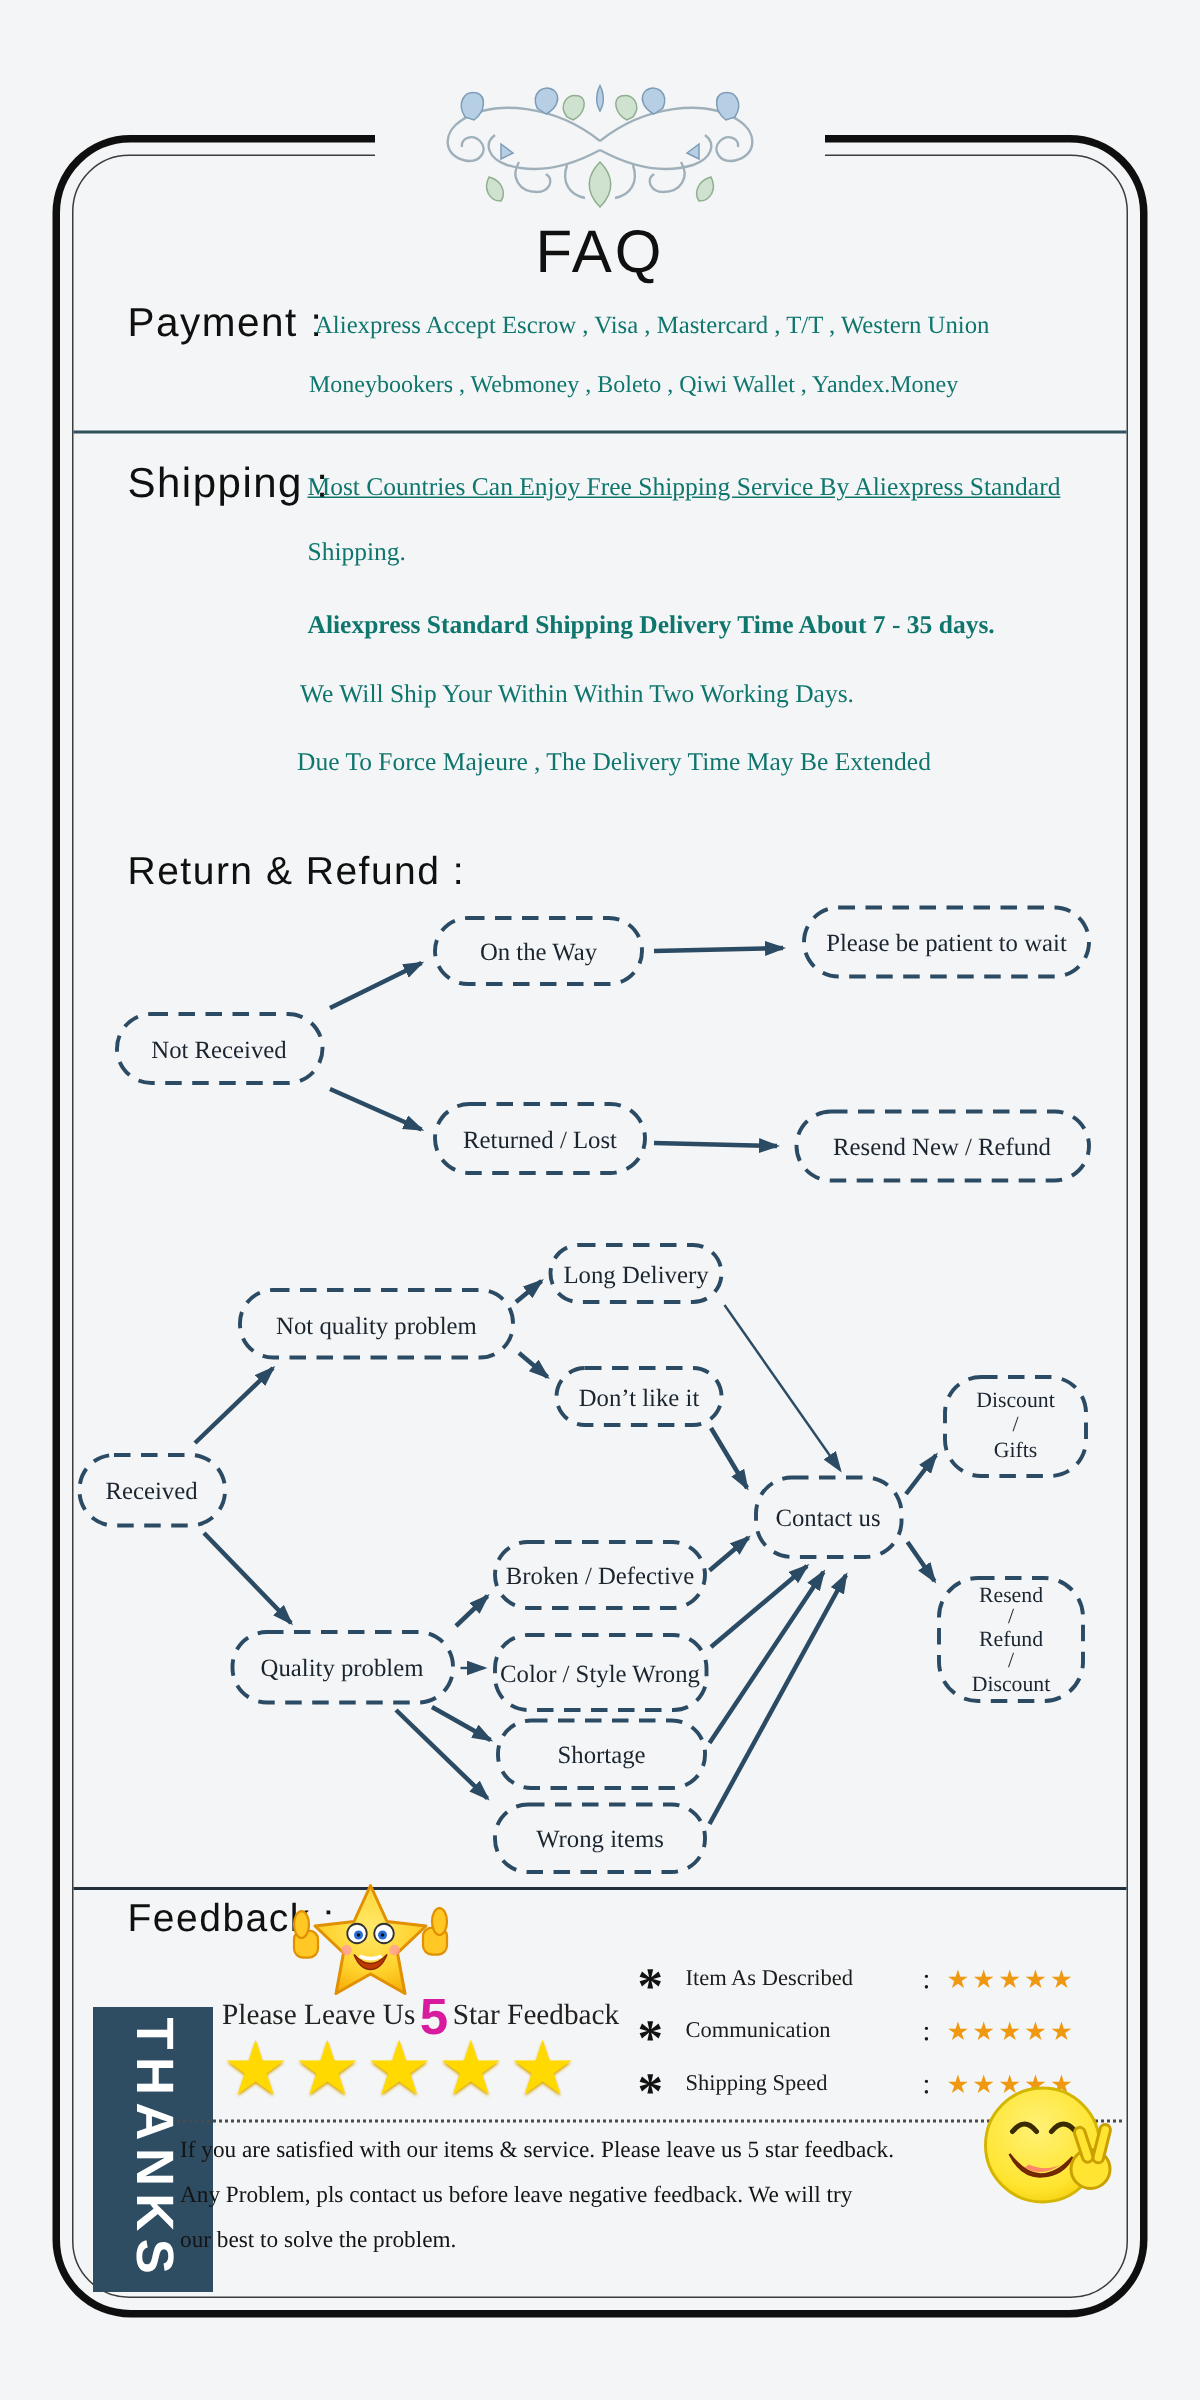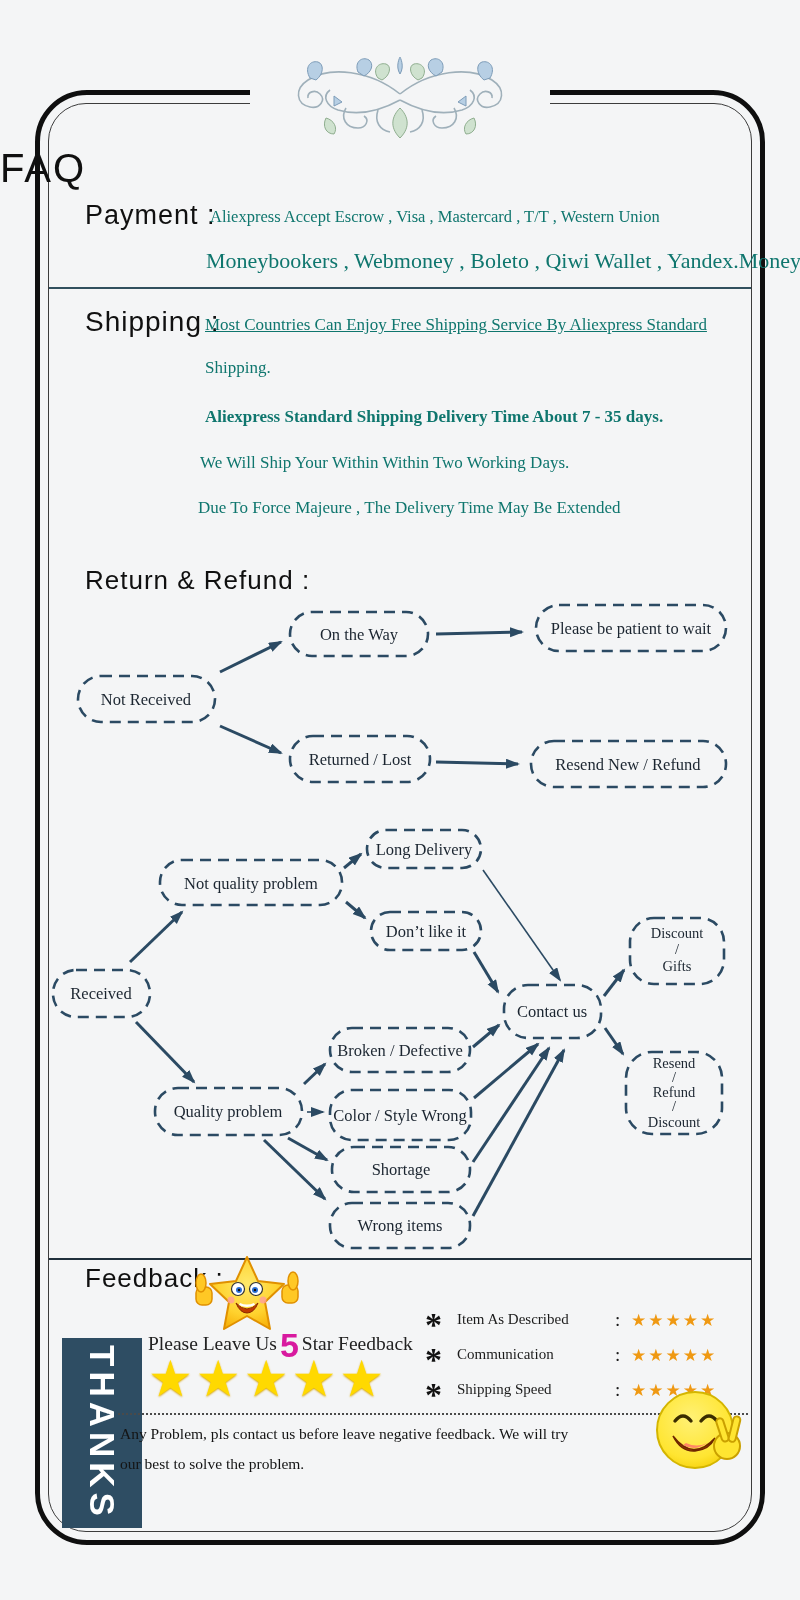--- a/index.html
+++ b/index.html
@@ -6,21 +6,21 @@
   body{width:800px;height:1600px;background:#f4f5f6;position:relative;
        font-family:"Liberation Serif",serif;color:#16202a;overflow:hidden;}
   .abs{position:absolute;}
   
   .frame-outer{left:35px;top:90px;width:730px;height:1455px;box-sizing:border-box;
       border:5px solid #0f0f0f;border-radius:52px;}
   .frame-inner{left:48px;top:103px;width:704px;height:1429px;box-sizing:border-box;
       border:1.4px solid #3c3c3c;border-radius:38px;}
   .ornament{left:250px;top:52px;width:300px;height:90px;background:#f4f5f6;z-index:5;}
   
-  .faq-title{left:0;top:146px;width:800px;
+  .faq-title{left:0;top:146px;width:800px;text-align:center;
       font-family:"Liberation Sans",sans-serif;font-size:40px;letter-spacing:2px;color:#101010;}
   .sec-head{font-family:"Liberation Sans",sans-serif;color:#101010;letter-spacing:1px;}
   .serifline{font-family:"Liberation Serif",serif;color:#0f766e;white-space:nowrap;}
   
   .div-solid{height:0;border-top:2px solid #31505e;}
   .div-dotted{height:0;border-top:2px dotted #35506
 4;}
   .div-dark{height:0;border-top:2px solid #20303c;}
   .div-mini{height:0;border-top:2px dotted #4a4a4a;}
   
@@ -77,21 +77,21 @@
       <path d="M76,66 C72,74 76,82 84,82 C88,76 84,68 76,66 Z"></path>
       <path d="M224,66 C228,74 224,82 216,82 C212,76 216,68 224,66 Z"></path>
     </g>
   </svg>
 </div>
 
 <div class="abs faq-title">FAQ</div>
 
 <div class="abs sec-head" style="left:85px;top:200px;font-size:27px;">Payment :</div>
 <div class="abs serifline" style="left:210px;top:207px;font-size:16.5px;">Aliexpress Accept Escrow , Visa , Mastercard , T/T , Western Union</div>
-<div class="abs serifline" style="left:206px;top:248px;font-size:22px;text-align:center;">Moneybookers , Webmoney , Boleto , Qiwi Wallet , Yandex.Money</div>
+<div class="abs serifline" style="left:206px;top:248px;font-size:16px;text-align:center;">Moneybookers , Webmoney , Boleto , Qiwi Wallet , Yandex.Money</div>
 
 <div class="abs div-solid" style="left:49px;top:287px;width:702px;"></div>
 
 <div class="abs sec-head" style="left:85px;top:306px;font-size:28px;">Shipping :</div>
 <div class="abs serifline" style="left:205px;top:315px;font-size:17px;text-decoration:underline;">Most Countries Can Enjoy Free Shipping Service By Aliexpress Standard</div>
 <div class="abs serifline" style="left:205px;top:358px;font-size:17px;">Shipping.</div>
 <div class="abs serifline" style="left:205px;top:407px;font-size:17px;font-weight:bold;">Aliexpress Standard Shipping Delivery Time About 7 - 35 days.</div>
 <div class="abs serifline" style="left:200px;top:453px;font-size:17px;">We Will Ship Your Within Within Two Working Days.</div>
 <div class="abs serifline" style="left:198px;top:498px;font-size:17px;">Due To Force Majeure , The Delivery Time May Be Extended</div>
 
@@ -238,20 +238,21 @@
   </div>
 </div>
 
 <div class="abs thanks-box">
   <div class="thanks-text">THANKS</div>
 </div>
 
 <div class="abs div-mini" style="left:118px;top:1413px;width:630px;"></div>
 
 <div class="abs notes">
+  <div>If you are satisfied with our items &amp; service. Please leave us 5 star feedback.</div>
   <div>Any Problem, pls contact us before leave negative feedback. We will try</div>
   <div>our best to solve the problem.</div>
 </div>
 
 <svg class="abs" style="left:653px;top:1388px;" width="92" height="86" viewBox="0 0 92 86">
   <defs>
     <radialGradient id="gsmile" cx="45%" cy="35%" r="75%">
       <stop offset="0%" stop-color="#fff176"></stop>
         <stop offset="70%" stop-color="#ffe531"></stop>
         <stop offset="100%" stop-color="#f2c900"></stop>

